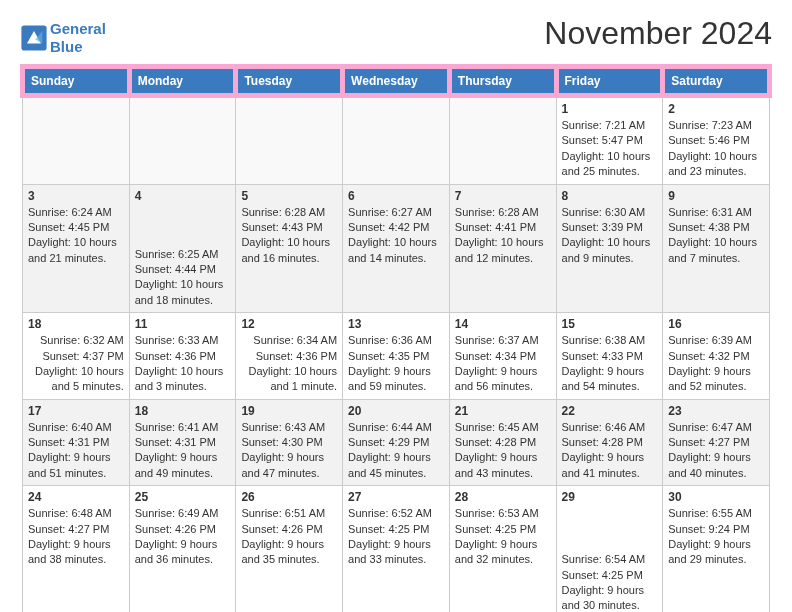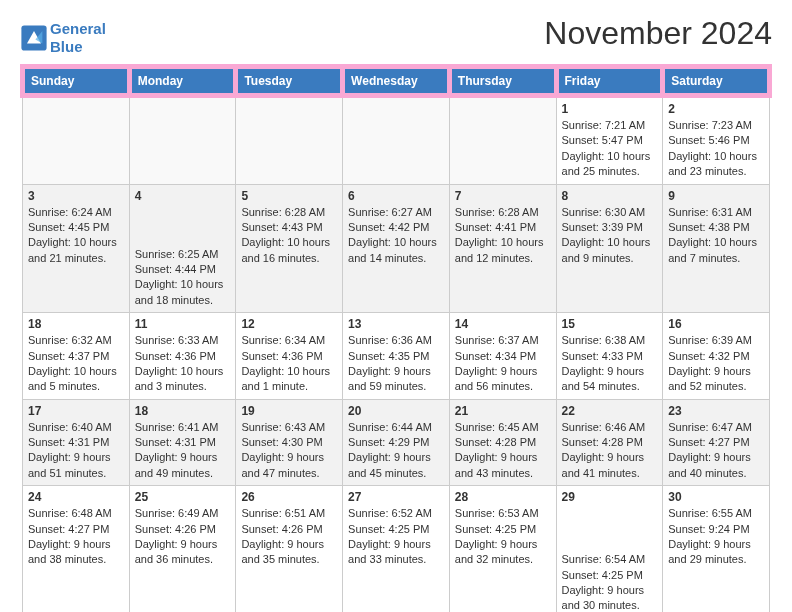--- a/index.html
+++ b/index.html
@@ -177,33 +177,33 @@
           <td class="alt-row">
             <span class="day-num">9</span>
             <div class="day-info" style="white-space: pre-line;">Sunrise: 6:31 AM
 Sunset: 4:38 PM
 Daylight: 10 hours and 7 minutes.</div>
           </td>
         </tr>
         <tr>
           <td>
             <span class="day-num">18</span>
-            <div class="day-info" style="white-space: pre-line;">Sunrise: 6:32 AM
+            <div class="day-info" style="white-space: pre-line; text-align: right;">Sunrise: 6:32 AM
 Sunset: 4:37 PM
 Daylight: 10 hours and 5 minutes.</div>
           </td>
           <td>
             <span class="day-num">11</span>
             <div class="day-info" style="white-space: pre-line;">Sunrise: 6:33 AM
 Sunset: 4:36 PM
 Daylight: 10 hours and 3 minutes.</div>
           </td>
           <td>
             <span class="day-num">12</span>
-            <div class="day-info" style="white-space: pre-line;">Sunrise: 6:34 AM
+            <div class="day-info" style="white-space: pre-line; text-align: right;">Sunrise: 6:34 AM
 Sunset: 4:36 PM
 Daylight: 10 hours and 1 minute.</div>
           </td>
           <td>
             <span class="day-num">13</span>
             <div class="day-info" style="white-space: pre-line;">Sunrise: 6:36 AM
 Sunset: 4:35 PM
 Daylight: 9 hours and 59 minutes.</div>
           </td>
           <td>

